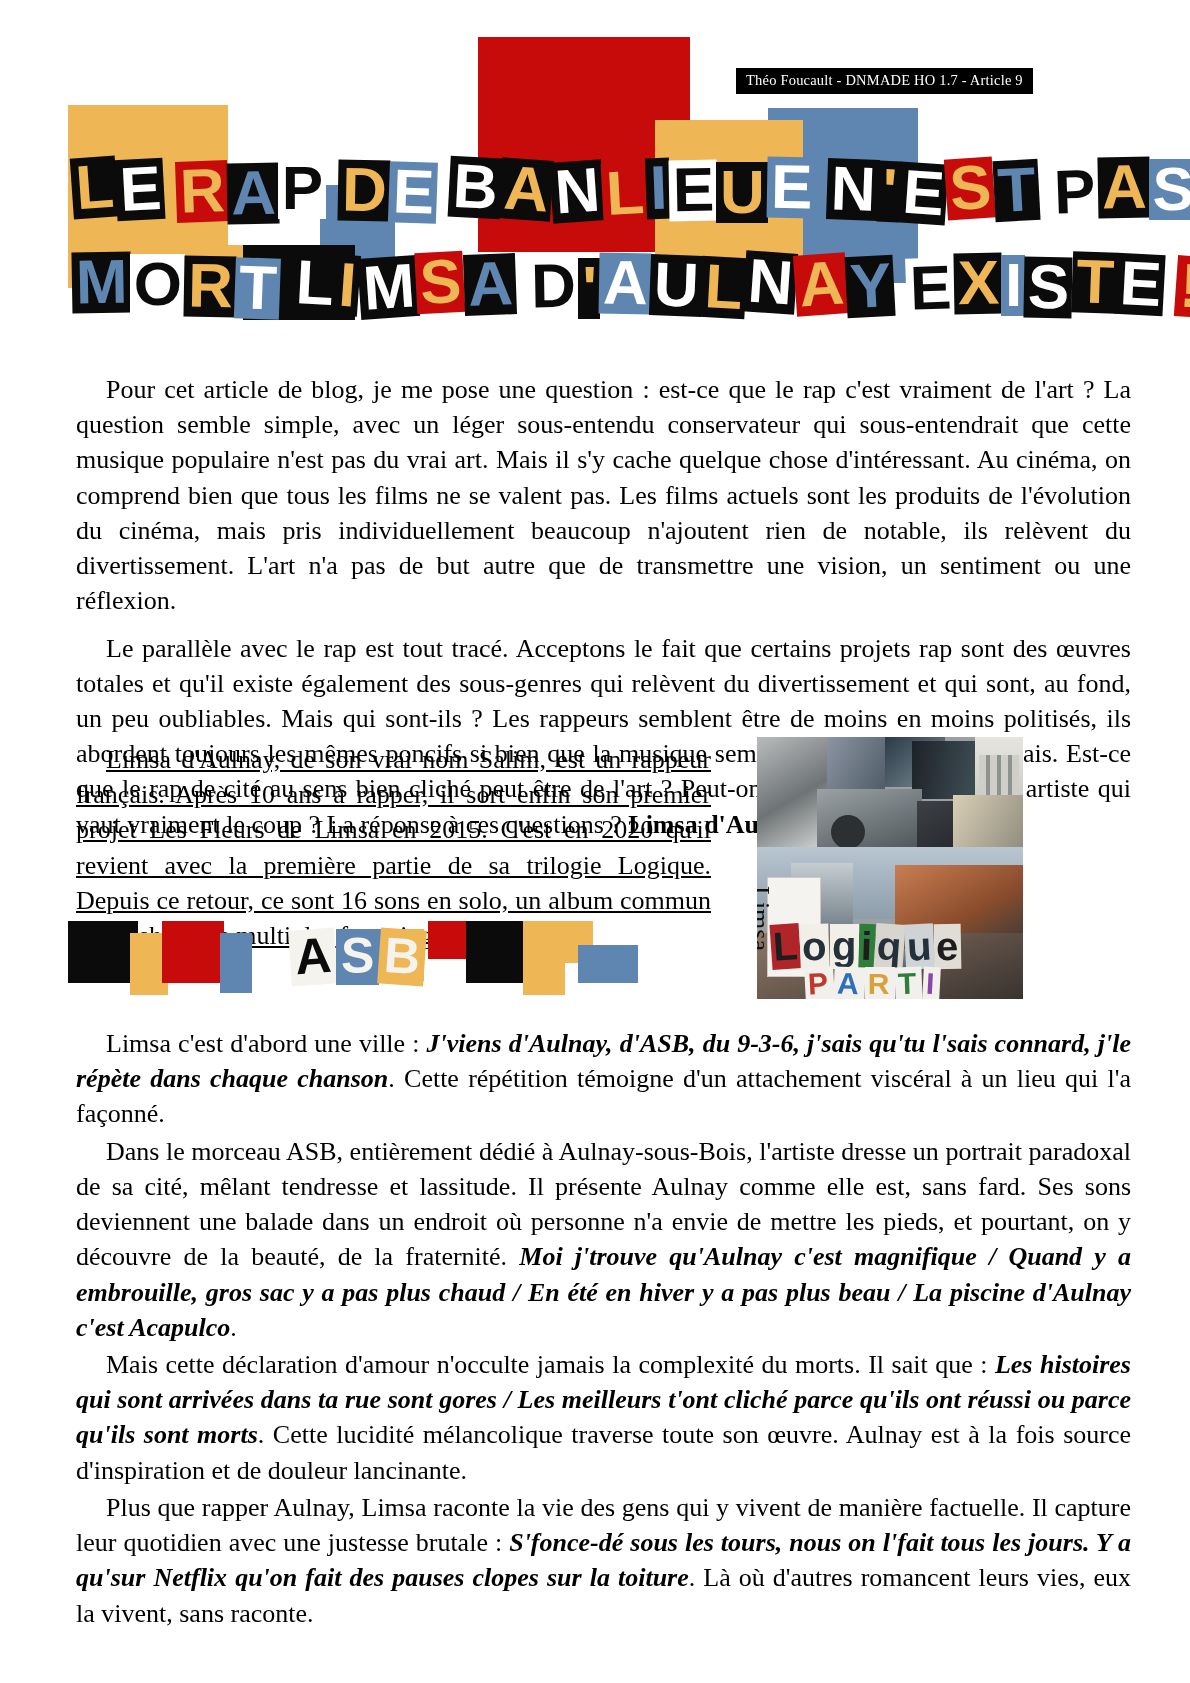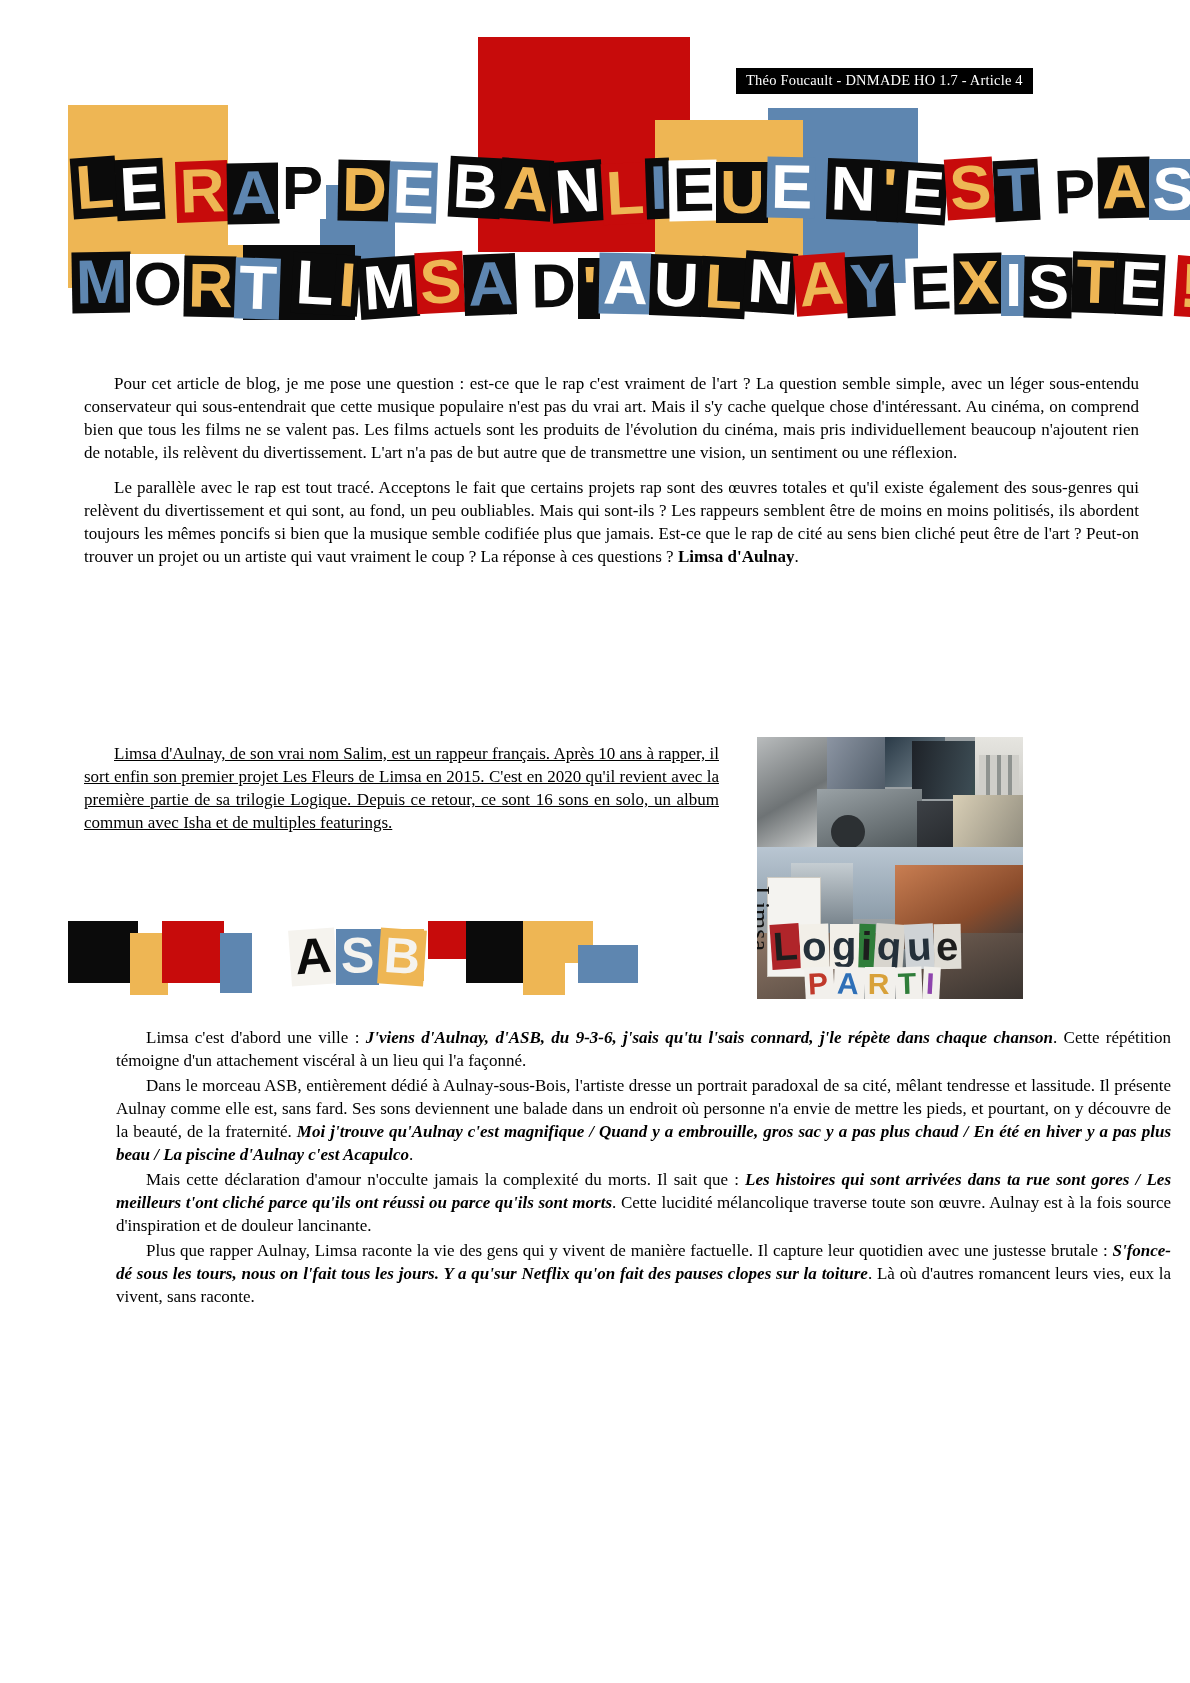--- a/index.html
+++ b/index.html
@@ -36,23 +36,23 @@
     padding:1px 4px 3px 4px;
     margin-right:-1px;
     vertical-align:top;
     letter-spacing:-1px;
   }
   .titleline span.sp{display:inline-block;width:13px;}
 
   
   .col{
     position:absolute;
-    left:84px;width:1055px;
+    left:76px;width:1055px;
     text-align:justify;
-    font-size:17px;
+    font-size:26px;
     line-height:1.355;
   }
   .col p{margin:0 0 2px 0;text-indent:30px;}
   .narrow{width:635px;text-decoration:underline;}
   b.q{font-weight:bold;}
   i.lyr{font-style:italic;font-weight:bold;}
 
   
   .cover{
     position:absolute;
@@ -101,21 +101,21 @@
   <div class="hero">
 
     <div class="blk" style="left:478px;top:37px;width:212px;height:215px;background:#c70b0b;"></div>
     <div class="blk" style="left:768px;top:108px;width:150px;height:175px;background:#5e86b0;"></div>
     <div class="blk" style="left:68px;top:105px;width:160px;height:175px;background:#eeb654;"></div>
     <div class="blk" style="left:320px;top:185px;width:75px;height:95px;background:#5e86b0;"></div>
     <div class="blk" style="left:655px;top:120px;width:148px;height:165px;background:#eeb654;"></div>
     <div class="blk" style="left:243px;top:245px;width:112px;height:75px;background:#0b0b0b;"></div>
     <div class="blk" style="left:68px;top:245px;width:175px;height:43px;background:#eeb654;"></div>
 
-    <div class="badge" style="left:736px;top:68px;">Théo Foucault - DNMADE HO 1.7 - Article 4</div>
+    <div class="badge" style="left:736px;top:68px;">Théo Foucault - DNMADE HO 1.7 - Article 9</div>
 
     <div class="titleline" id="tl1" style="left:72px;top:160px;"><span class="ch" style="background: rgb(11, 11, 11); color: rgb(238, 182, 84); transform: rotate(-4deg) translateY(-3px);">L</span><span class="ch" style="background: rgb(11, 11, 11); color: rgb(255, 255, 255); transform: rotate(-3deg) translateY(-1px);">E</span><span class="sp"></span><span class="ch" style="background: rgb(199, 11, 11); color: rgb(238, 182, 84); transform: rotate(-2deg) translateY(1px);">R</span><span class="ch" style="background: rgb(11, 11, 11); color: rgb(94, 134, 176); transform: rotate(-1deg) translateY(3px);">A</span><span class="ch" style="background: rgb(255, 255, 255); color: rgb(11, 11, 11); transform: rotate(0deg) translateY(-2px);">P</span><span class="sp"></span><span class="ch" style="background: rgb(11, 11, 11); color: rgb(238, 182, 84); transform: rotate(1deg) translateY(0px);">D</span><span class="ch" style="background: rgb(94, 134, 176); color: rgb(255, 255, 255); transform: rotate(2deg) translateY(2px);">E</span><span class="sp"></span><span class="ch" style="background: rgb(11, 11, 11); color: rgb(255, 255, 255); transform: rotate(3deg) translateY(-3px);">B</span><span class="ch" style="background: rgb(11, 11, 11); color: rgb(238, 182, 84); transform: rotate(4deg) translateY(-1px);">A</span><span class="ch" style="background: rgb(11, 11, 11); color: rgb(255, 255, 255); transform: rotate(-4deg) translateY(1px);">N</span><span class="ch" style="background: rgb(199, 11, 11); color: rgb(238, 182, 84); transform: rotate(-3deg) translateY(3px);">L</span><span class="ch" style="background: rgb(11, 11, 11); color: rgb(94, 134, 176); transform: rotate(-2deg) translateY(-2px);">I</span><span class="ch" style="background: rgb(255, 255, 255); color: rgb(11, 11, 11); transform: rotate(-1deg) translateY(0px);">E</span><span class="ch" style="background: rgb(11, 11, 11); color: rgb(238, 182, 84); transform: rotate(0deg) translateY(2px);">U</span><span class="ch" style="background: rgb(94, 134, 176); color: rgb(255, 255, 255); transform: rotate(1deg) translateY(-3px);">E</span><span class="sp"></span><span class="ch" style="background: rgb(11, 11, 11); color: rgb(255, 255, 255); transform: rotate(2deg) translateY(-1px);">N</span><span class="ch" style="background: rgb(11, 11, 11); color: rgb(238, 182, 84); transform: rotate(3deg) translateY(1px);">'</span><span class="ch" style="background: rgb(11, 11, 11); color: rgb(255, 255, 255); transform: rotate(4deg) translateY(3px);">E</span><span class="ch" style="background: rgb(199, 11, 11); color: rgb(238, 182, 84); transform: rotate(-4deg) translateY(-2px);">S</span><span class="ch" style="background: rgb(11, 11, 11); color: rgb(94, 134, 176); transform: rotate(-3deg) translateY(0px);">T</span><span class="sp"></span><span class="ch" style="background: rgb(255, 255, 255); color: rgb(11, 11, 11); transform: rotate(-2deg) translateY(2px);">P</span><span class="ch" style="background: rgb(11, 11, 11); color: rgb(238, 182, 84); transform: rotate(-1deg) translateY(-3px);">A</span><span class="ch" style="background: rgb(94, 134, 176); color: rgb(255, 255, 255); transform: rotate(0deg) translateY(-1px);">S</span></div>
     <div class="titleline" id="tl2" style="left:72px;top:255px;"><span class="ch" style="background: rgb(11, 11, 11); color: rgb(94, 134, 176); transform: rotate(-1deg) translateY(-3px);">M</span><span class="ch" style="background: rgb(255, 255, 255); color: rgb(11, 11, 11); transform: rotate(0deg) translateY(-1px);">O</span><span class="ch" style="background: rgb(11, 11, 11); color: rgb(238, 182, 84); transform: rotate(1deg) translateY(1px);">R</span><span class="ch" style="background: rgb(94, 134, 176); color: rgb(255, 255, 255); transform: rotate(2deg) translateY(3px);">T</span><span class="sp"></span><span class="ch" style="background: rgb(11, 11, 11); color: rgb(255, 255, 255); transform: rotate(3deg) translateY(-2px);">L</span><span class="ch" style="background: rgb(11, 11, 11); color: rgb(238, 182, 84); transform: rotate(4deg) translateY(0px);">I</span><span class="ch" style="background: rgb(11, 11, 11); color: rgb(255, 255, 255); transform: rotate(-4deg) translateY(2px);">M</span><span class="ch" style="background: rgb(199, 11, 11); color: rgb(238, 182, 84); transform: rotate(-3deg) translateY(-3px);">S</span><span class="ch" style="background: rgb(11, 11, 11); color: rgb(94, 134, 176); transform: rotate(-2deg) translateY(-1px);">A</span><span class="sp"></span><span class="ch" style="background: rgb(255, 255, 255); color: rgb(11, 11, 11); transform: rotate(-1deg) translateY(1px);">D</span><span class="ch" style="background: rgb(11, 11, 11); color: rgb(238, 182, 84); transform: rotate(0deg) translateY(3px);">'</span><span class="ch" style="background: rgb(94, 134, 176); color: rgb(255, 255, 255); transform: rotate(1deg) translateY(-2px);">A</span><span class="ch" style="background: rgb(11, 11, 11); color: rgb(255, 255, 255); transform: rotate(2deg) translateY(0px);">U</span><span class="ch" style="background: rgb(11, 11, 11); color: rgb(238, 182, 84); transform: rotate(3deg) translateY(2px);">L</span><span class="ch" style="background: rgb(11, 11, 11); color: rgb(255, 255, 255); transform: rotate(4deg) translateY(-3px);">N</span><span class="ch" style="background: rgb(199, 11, 11); color: rgb(238, 182, 84); transform: rotate(-4deg) translateY(-1px);">A</span><span class="ch" style="background: rgb(11, 11, 11); color: rgb(94, 134, 176); transform: rotate(-3deg) translateY(1px);">Y</span><span class="sp"></span><span class="ch" style="background: rgb(255, 255, 255); color: rgb(11, 11, 11); transform: rotate(-2deg) translateY(3px);">E</span><span class="ch" style="background: rgb(11, 11, 11); color: rgb(238, 182, 84); transform: rotate(-1deg) translateY(-2px);">X</span><span class="ch" style="background: rgb(94, 134, 176); color: rgb(255, 255, 255); transform: rotate(0deg) translateY(0px);">I</span><span class="ch" style="background: rgb(11, 11, 11); color: rgb(255, 255, 255); transform: rotate(1deg) translateY(2px);">S</span><span class="ch" style="background: rgb(11, 11, 11); color: rgb(238, 182, 84); transform: rotate(2deg) translateY(-3px);">T</span><span class="ch" style="background: rgb(11, 11, 11); color: rgb(255, 255, 255); transform: rotate(3deg) translateY(-1px);">E</span><span class="sp"></span><span class="ch" style="background: rgb(199, 11, 11); color: rgb(238, 182, 84); transform: rotate(4deg) translateY(1px);">!</span></div>
   </div>
 
   <div class="col" style="top:372px;">
     <p>Pour cet article de blog, je me pose une question : est-ce que le rap c'est vraiment de l'art ? La question semble simple, avec un léger sous-entendu conservateur qui sous-entendrait que cette musique populaire n'est pas du vrai art. Mais il s'y cache quelque chose d'intéressant. Au cinéma, on comprend bien que tous les films ne se valent pas. Les films actuels sont les produits de l'évolution du cinéma, mais pris individuellement beaucoup n'ajoutent rien de notable, ils relèvent du divertissement. L'art n'a pas de but autre que de transmettre une vision, un sentiment ou une réflexion.</p>
     <p style="margin-top:12px;">
       <span>Le parallèle avec le rap est tout tracé. Acceptons le fait que certains projets rap sont des œuvres totales et qu'il existe également des sous-genres qui relèvent du divertissement et qui sont, au fond, un peu oubliables. Mais qui sont-ils ? Les rappeurs semblent être de moins en moins politisés, ils abordent toujours les mêmes poncifs si bien que la musique semble codifiée plus que jamais. Est-ce que le rap de cité au sens bien cliché peut être de l'art ? Peut-on trouver un projet ou un artiste qui vaut vraiment le coup ? La réponse à ces questions ? </span><b class="q">Limsa d'Aulnay</b><span>.</span>
     </p>
@@ -162,21 +162,21 @@
 
     <div class="blk" style="left:360px;top:6px;width:60px;height:38px;background:#c70b0b;"></div>
     <div class="blk" style="left:398px;top:6px;width:70px;height:62px;background:#0b0b0b;"></div>
     <div class="blk" style="left:455px;top:6px;width:70px;height:42px;background:#eeb654;"></div>
     <div class="blk" style="left:455px;top:42px;width:42px;height:38px;background:#eeb654;"></div>
     <div class="blk" style="left:510px;top:30px;width:60px;height:38px;background:#5e86b0;"></div>
 
     <div class="asbletters" id="asbletters"><span style="background: rgb(245, 243, 238); color: rgb(11, 11, 11); transform: rotate(-4deg);">A</span><span style="background: rgb(94, 134, 176); color: rgb(245, 243, 238); transform: rotate(0deg);">S</span><span style="background: rgb(238, 182, 84); color: rgb(245, 243, 238); transform: rotate(4deg);">B</span></div>
   </div>
 
-  <div class="col" style="top:1026px;margin-left:32px;">
+  <div class="col" style="top:1026px;">
     <p>
       <span>Limsa c'est d'abord une ville : </span><i class="lyr">J'viens d'Aulnay, d'ASB, du 9-3-6, j'sais qu'tu l'sais connard, j'le répète dans chaque chanson</i><span>. Cette répétition témoigne d'un attachement viscéral à un lieu qui l'a façonné.</span>
     </p>
     <p>
       <span>Dans le morceau ASB, entièrement dédié à Aulnay-sous-Bois, l'artiste dresse un portrait paradoxal de sa cité, mêlant tendresse et lassitude. Il présente Aulnay comme elle est, sans fard. Ses sons deviennent une balade dans un endroit où personne n'a envie de mettre les pieds, et pourtant, on y découvre de la beauté, de la fraternité. </span><i class="lyr">Moi j'trouve qu'Aulnay c'est magnifique / Quand y a embrouille, gros sac y a pas plus chaud / En été en hiver y a pas plus beau / La piscine d'Aulnay c'est Acapulco</i><span>.</span>
     </p>
     <p>
       <span>Mais cette déclaration d'amour n'occulte jamais la complexité du morts. Il sait que : </span><i class="lyr">Les histoires qui sont arrivées dans ta rue sont gores / Les meilleurs t'ont cliché parce qu'ils ont réussi ou parce qu'ils sont morts</i><span>. Cette lucidité mélancolique traverse toute son œuvre. Aulnay est à la fois source d'inspiration et de douleur lancinante.</span>
     </p>
     <p>

